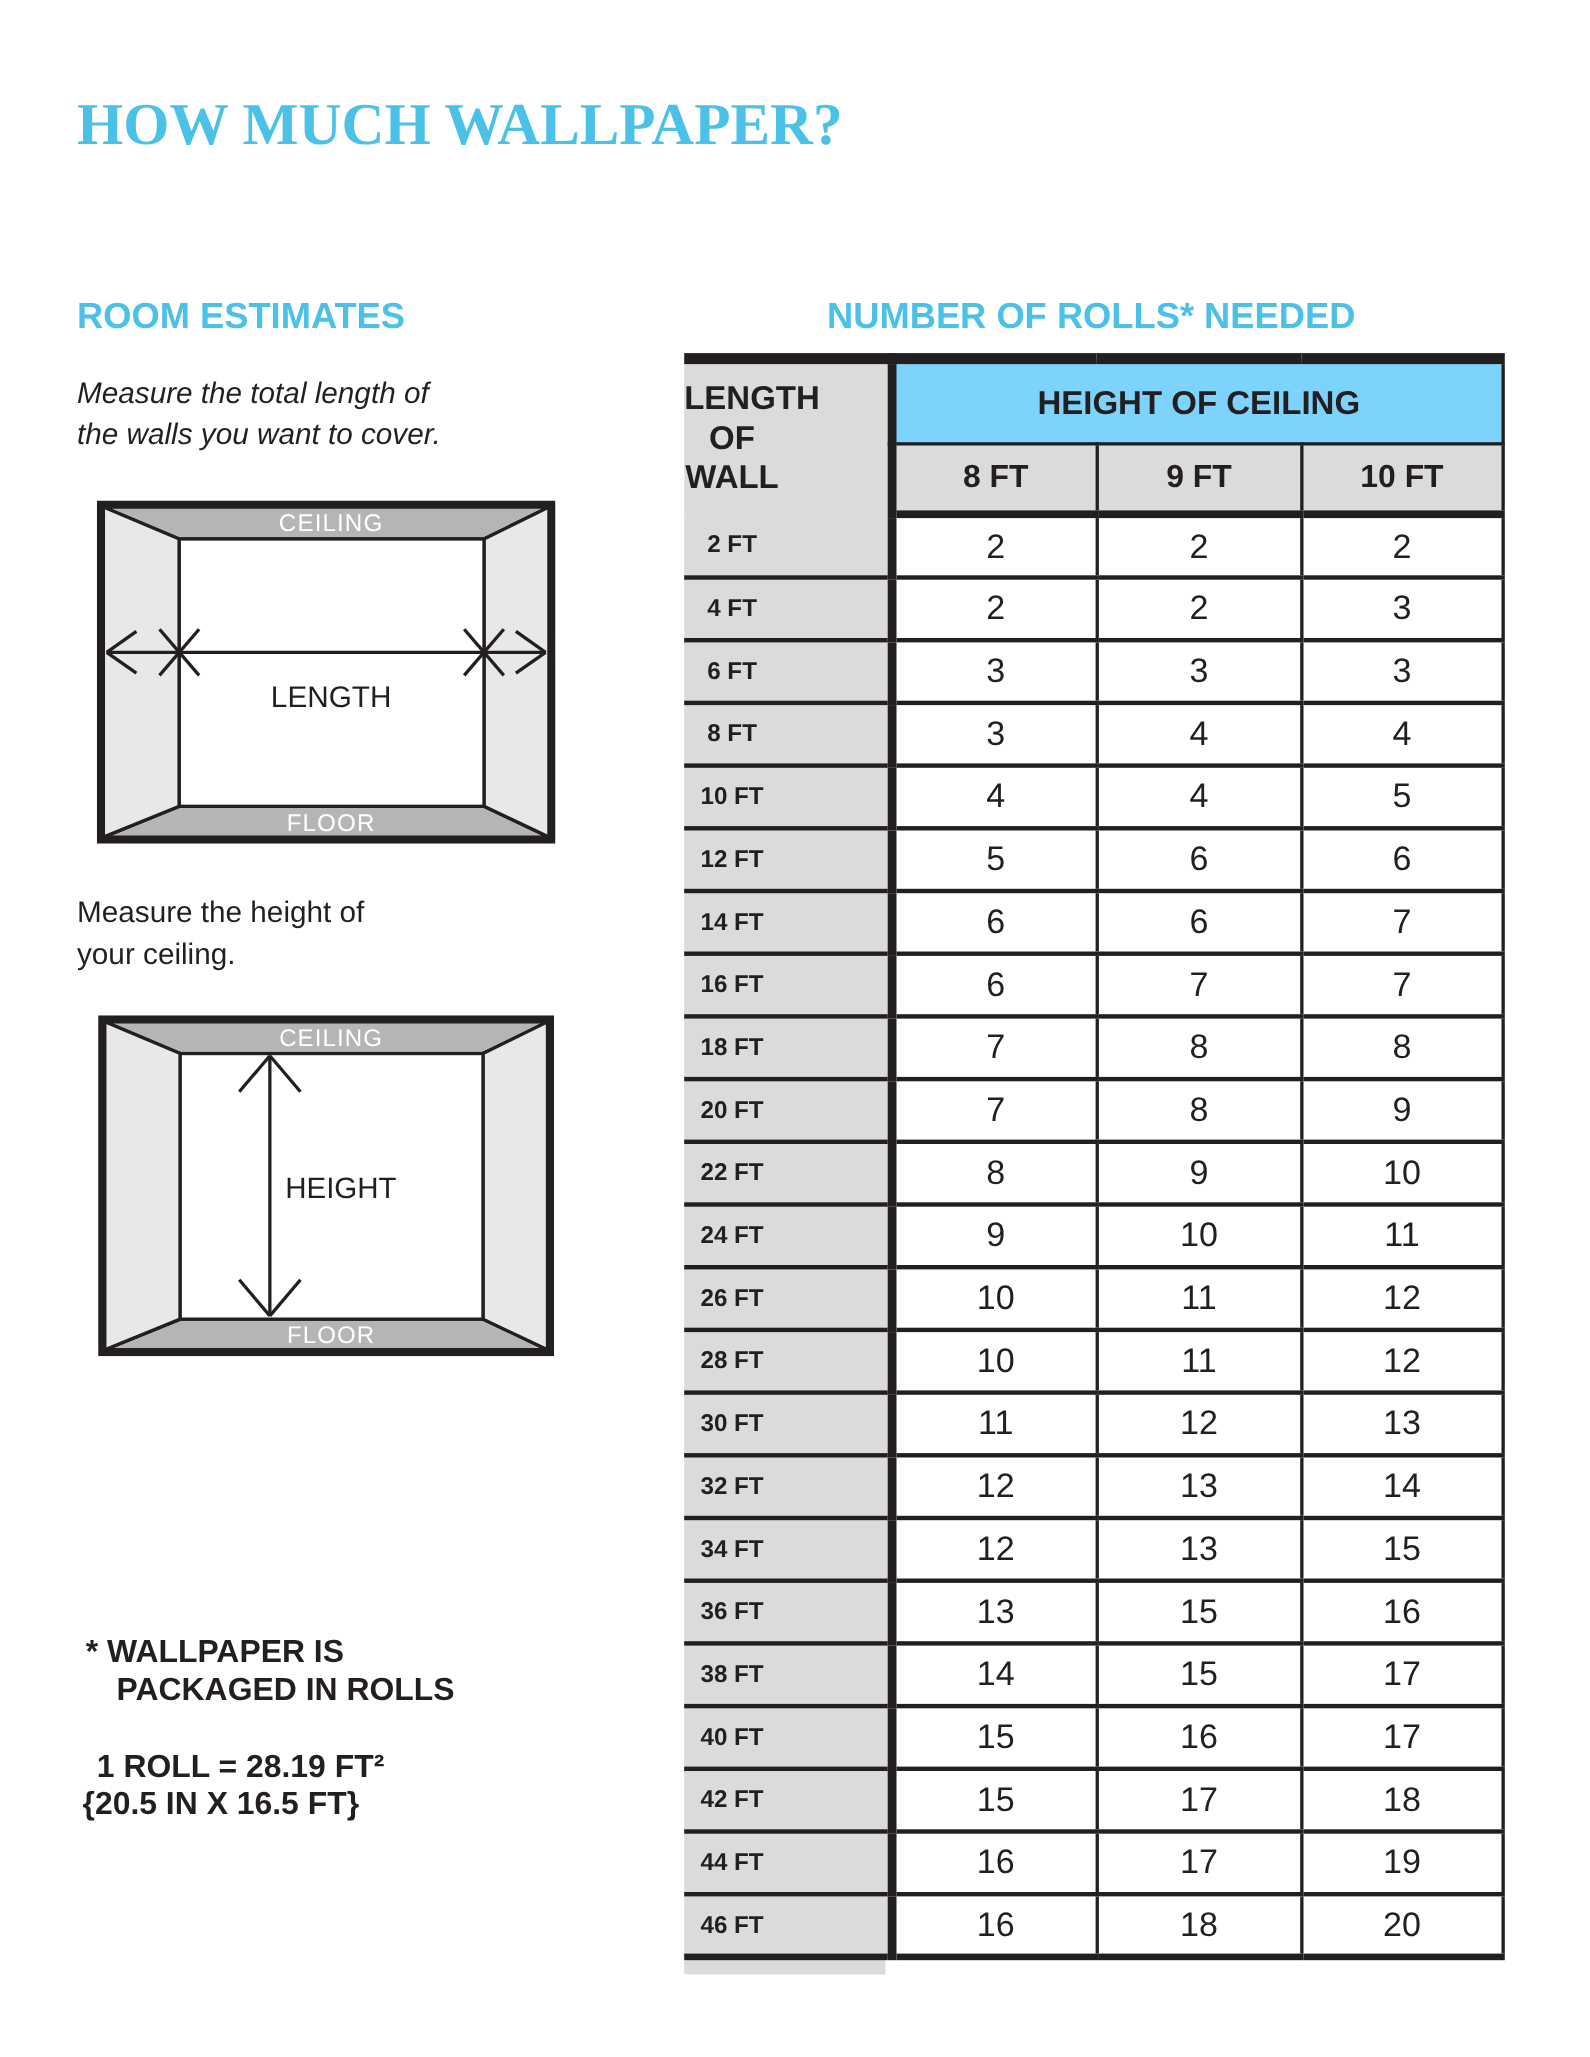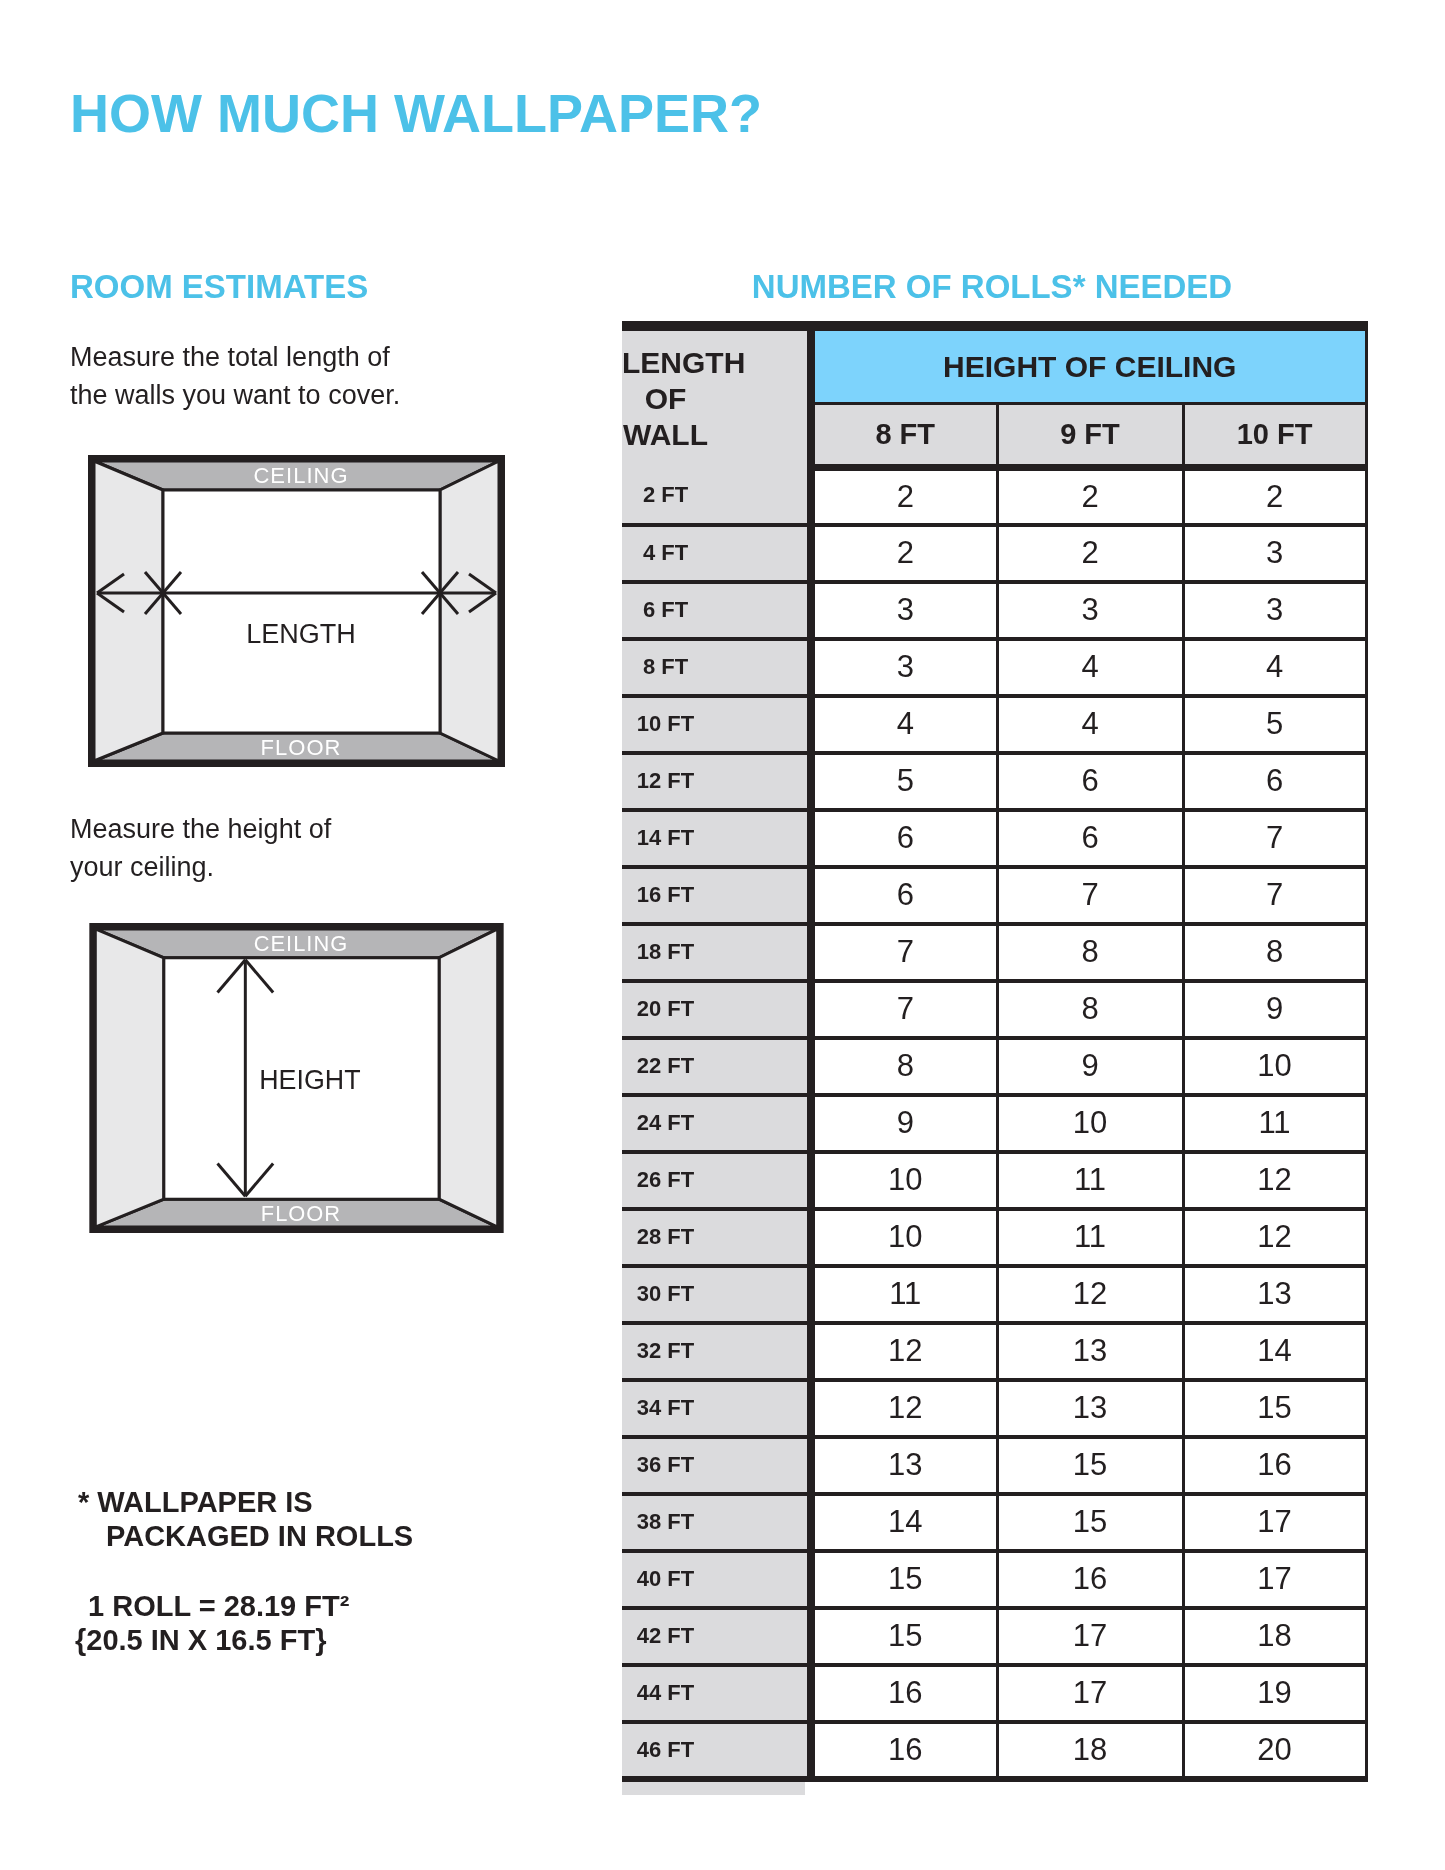--- a/index.html
+++ b/index.html
@@ -4,32 +4,33 @@
 <style>
   html,body { margin:0; padding:0; background:#ffffff; }
   .page {
     position:relative; width:1445px; height:1870px; background:#ffffff;
     font-family:"Liberation Sans", sans-serif; color:#231f20; overflow:hidden;
   }
   .title {
     position:absolute; left:70px; top:84px;
     font-size:54px; font-weight:bold; color:#4cc1e8; line-height:1.1; letter-spacing:0;
     white-space:nowrap;
+    font-family:Liberation Serif, serif;
   }
   .section-heading {
     position:absolute; top:270px; font-size:33px; font-weight:bold; color:#4cc1e8;
     line-height:1; white-space:nowrap;
   }
   .heading-left { left:70px; }
   .heading-table { left:620px; width:744px; text-align:center; }
   .para {
     position:absolute; left:70px; font-size:27px; line-height:38px;
     color:#231f20; white-space:pre-line;
   }
-  .para1 { top:338px; }
+  .para1 { top:338px;font-style:italic; }
   .para2 { top:810px; }
   .para3 { top:1284px; }
   .note-line { position:absolute; font-size:29px; font-weight:bold; color:#231f20; line-height:1; white-space:nowrap; }
   .note1 { left:78px;  top:1488px; }
   .note2 { left:106px; top:1522px; }
   .roll1 { left:88px;  top:1592px; }
   .roll2 { left:75px;  top:1626px; }
 
   .diagram { position:absolute; left:88px; }
   .diagram1 { top:455px; }

